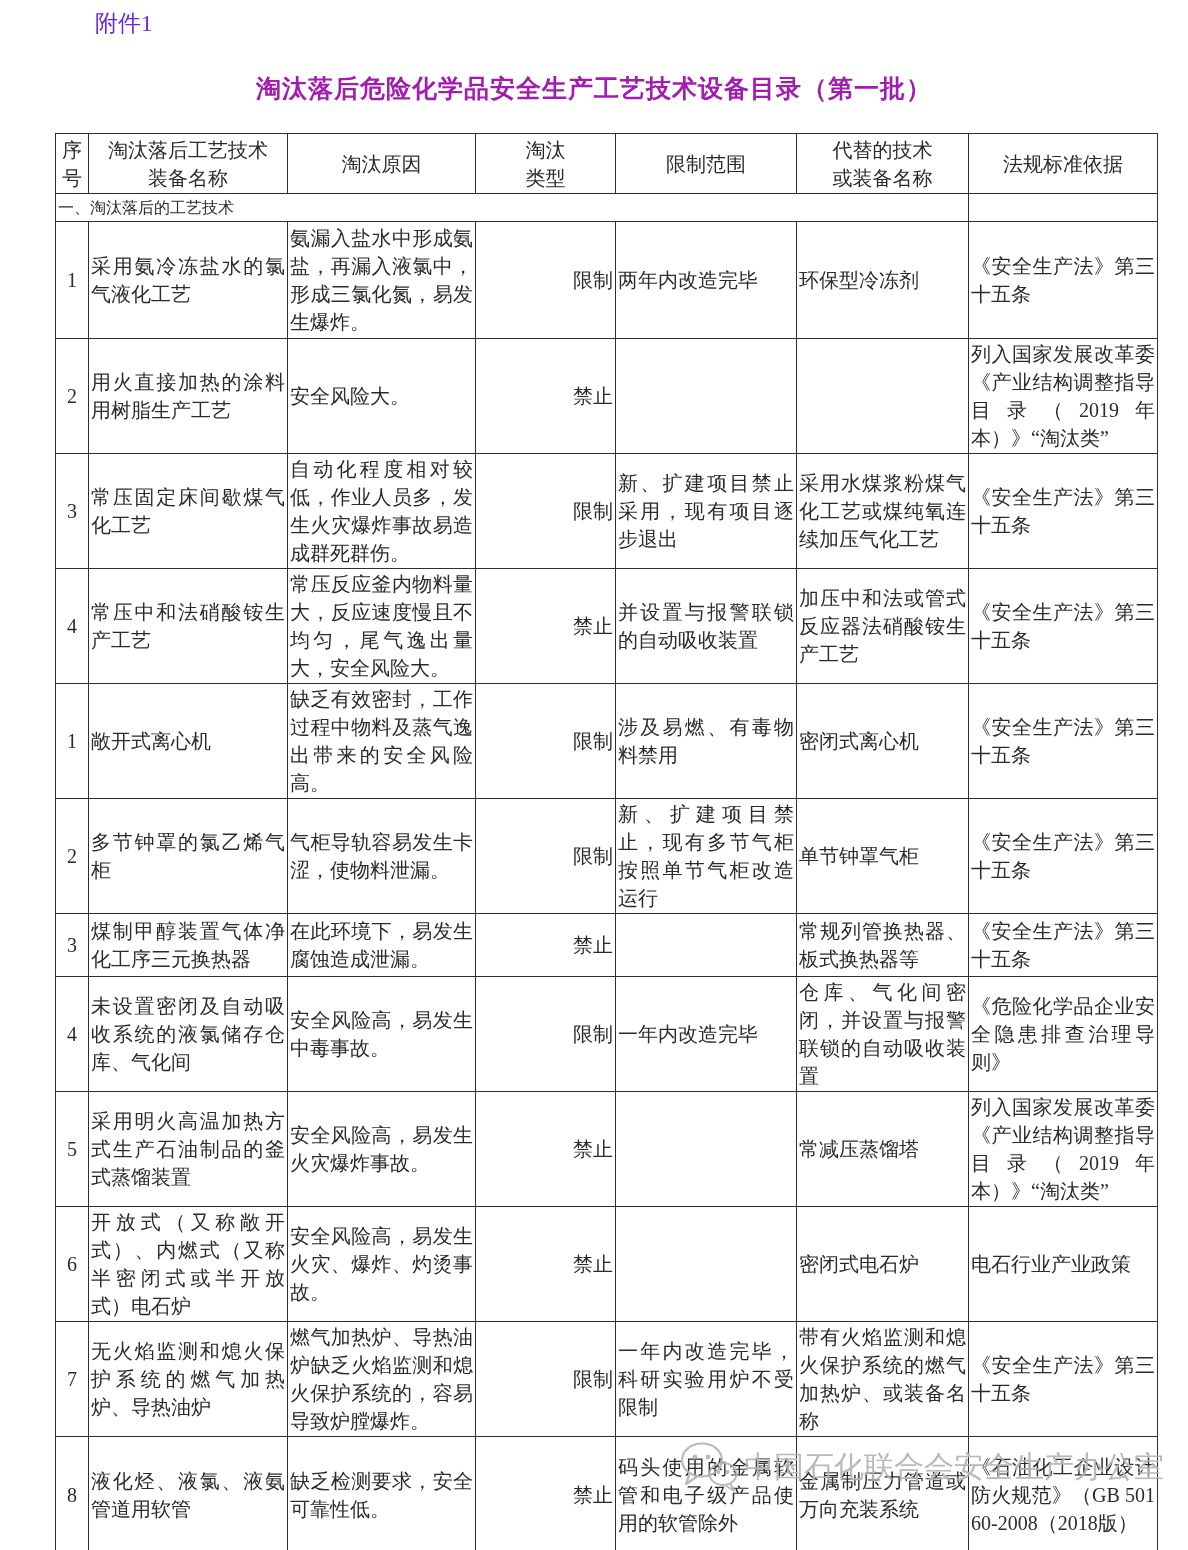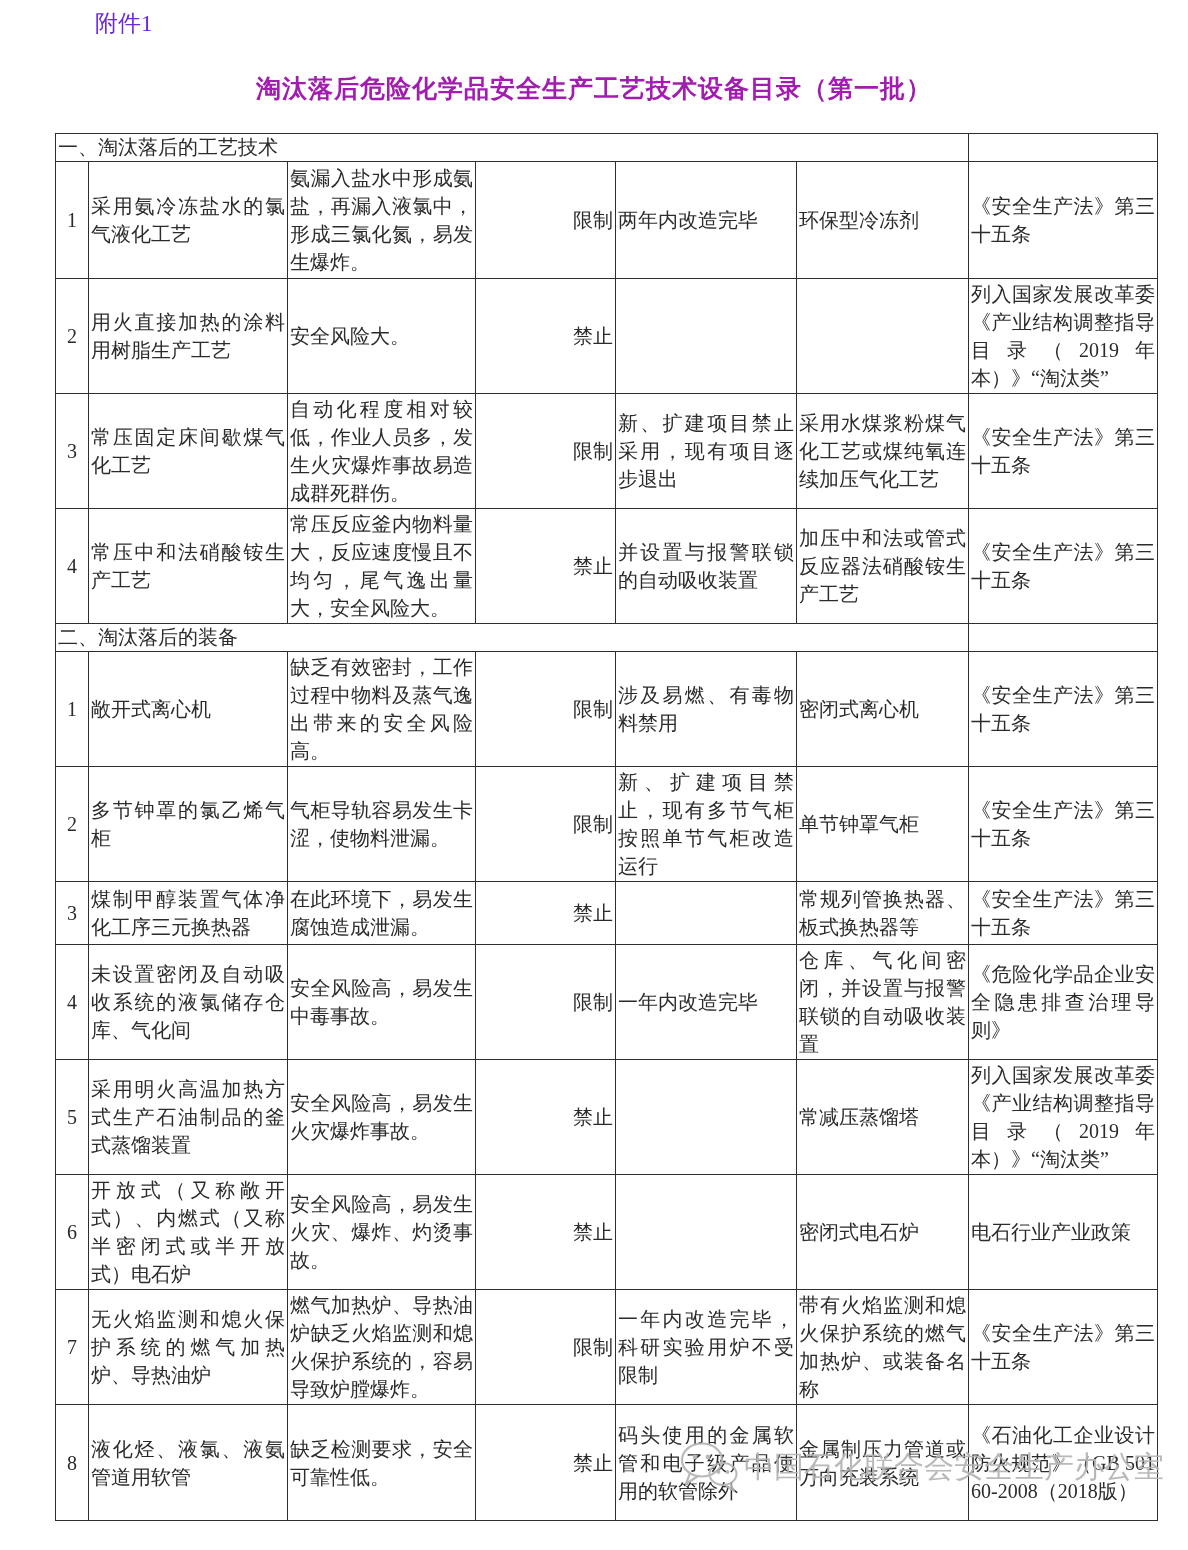--- a/index.html
+++ b/index.html
@@ -50,21 +50,21 @@
   td.th {
     text-align: center;
     white-space: pre-line;
     line-height: 30px;
   }
   td.c-idx   { text-align: center; }
   td.c-type  { text-align: right; }
   td.just    { text-align: justify; text-justify: inter-character; }
   tr.section-row td {
     line-height: 25px;
-    font-size: 20px;
+    font-size: 16px;
     margin-top: 8px;
   }
   .watermark {
     position: absolute;
     left: 678px;
     top: 1438px;
     display: flex;
     align-items: center;
     gap: 4px;
     z-index: 5;
@@ -87,20 +87,32 @@
   <colgroup>
     <col style="width:33px">
       <col style="width:199px">
       <col style="width:188px">
       <col style="width:140px">
       <col style="width:181px">
       <col style="width:172px">
       <col style="width:189px">
   </colgroup>
   <tbody>
+    <tr style="height:60px">
+      <td class="th">序号</td>
+      <td class="th">淘汰落后工艺技术
+装备名称</td>
+      <td class="th">淘汰原因</td>
+      <td class="th">淘汰
+类型</td>
+      <td class="th">限制范围</td>
+      <td class="th">代替的技术
+或装备名称</td>
+      <td class="th">法规标准依据</td>
+    </tr>
 
     <tr class="section-row" style="height:26px">
       <td colspan="6">一、淘汰落后的工艺技术</td>
       <td></td>
     </tr>
 
     <tr style="height:117px">
       <td class="c-idx">1</td>
       <td class="just">采用氨冷冻盐水的氯气液化工艺</td>
       <td class="just">氨漏入盐水中形成氨盐，再漏入液氯中，形成三氯化氮，易发生爆炸。</td>
@@ -130,24 +142,20 @@
     <tr style="height:113px">
       <td class="c-idx">4</td>
       <td class="just">常压中和法硝酸铵生产工艺</td>
       <td class="just">常压反应釜内物料量大，反应速度慢且不均匀，尾气逸出量大，安全风险大。</td>
       <td class="c-type">禁止</td>
       <td class="just">并设置与报警联锁的自动吸收装置</td>
       <td class="just">加压中和法或管式反应器法硝酸铵生产工艺</td>
       <td class="just">《安全生产法》第三十五条</td>
     </tr>
 
-    <tr class="section-row" style="height:25px">
-      <td colspan="6">二、淘汰落后的装备</td>
-      <td></td>
-    </tr>
 
     <tr style="height:90px">
       <td class="c-idx">1</td>
       <td class="just">敞开式离心机</td>
       <td class="just">缺乏有效密封，工作过程中物料及蒸气逸出带来的安全风险高。</td>
       <td class="c-type">限制</td>
       <td class="just">涉及易燃、有毒物料禁用</td>
       <td class="just">密闭式离心机</td>
       <td class="just">《安全生产法》第三十五条</td>
     </tr>

